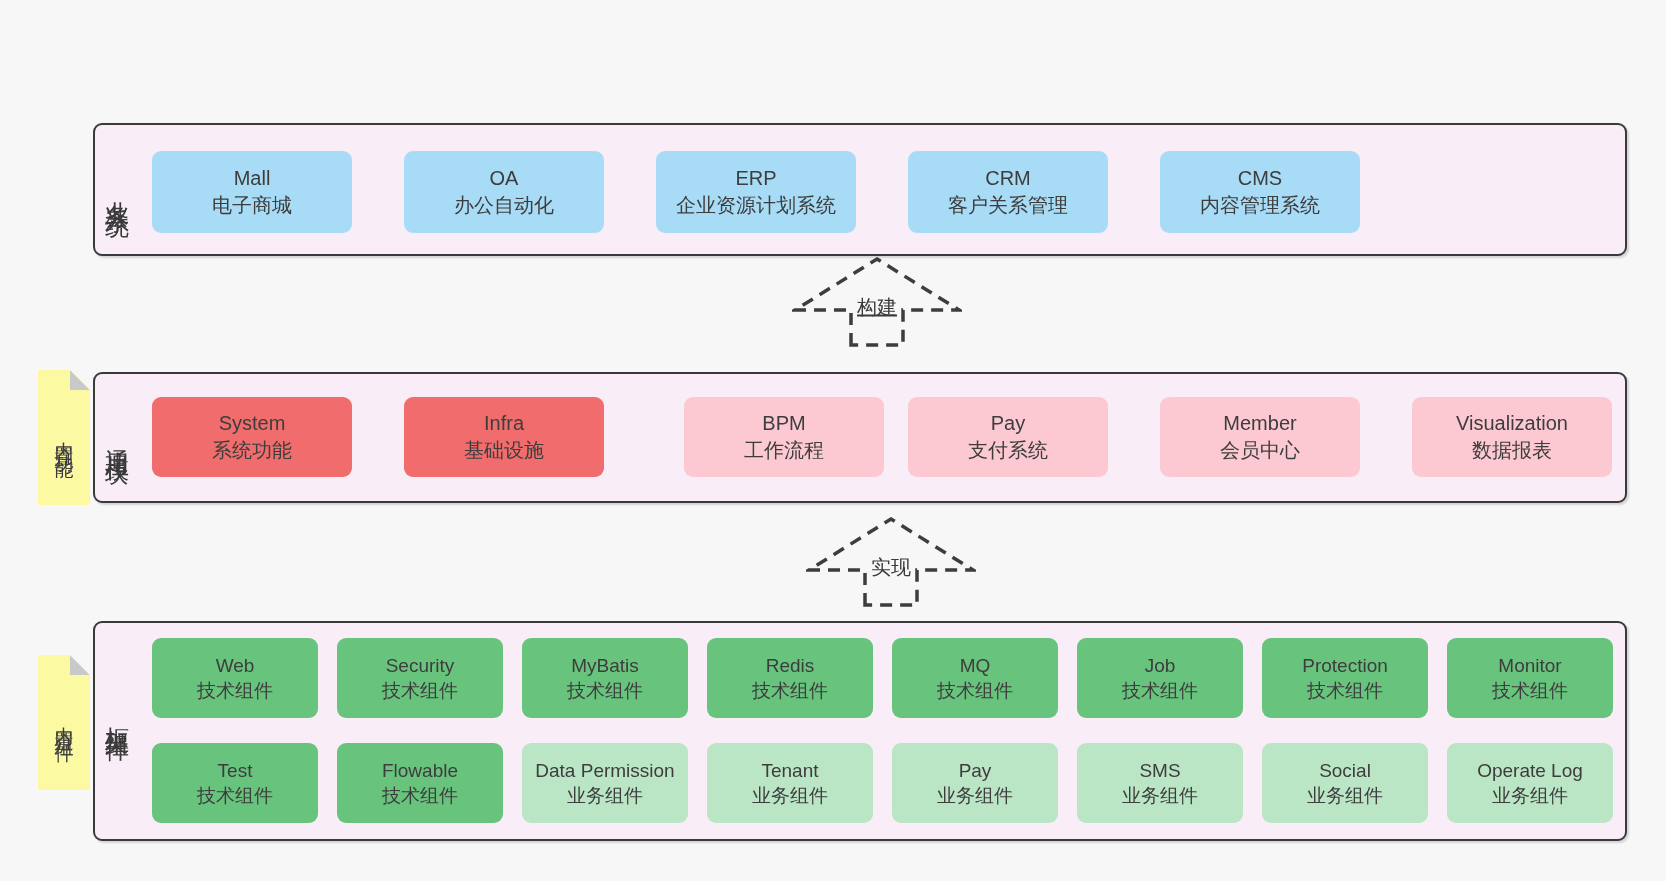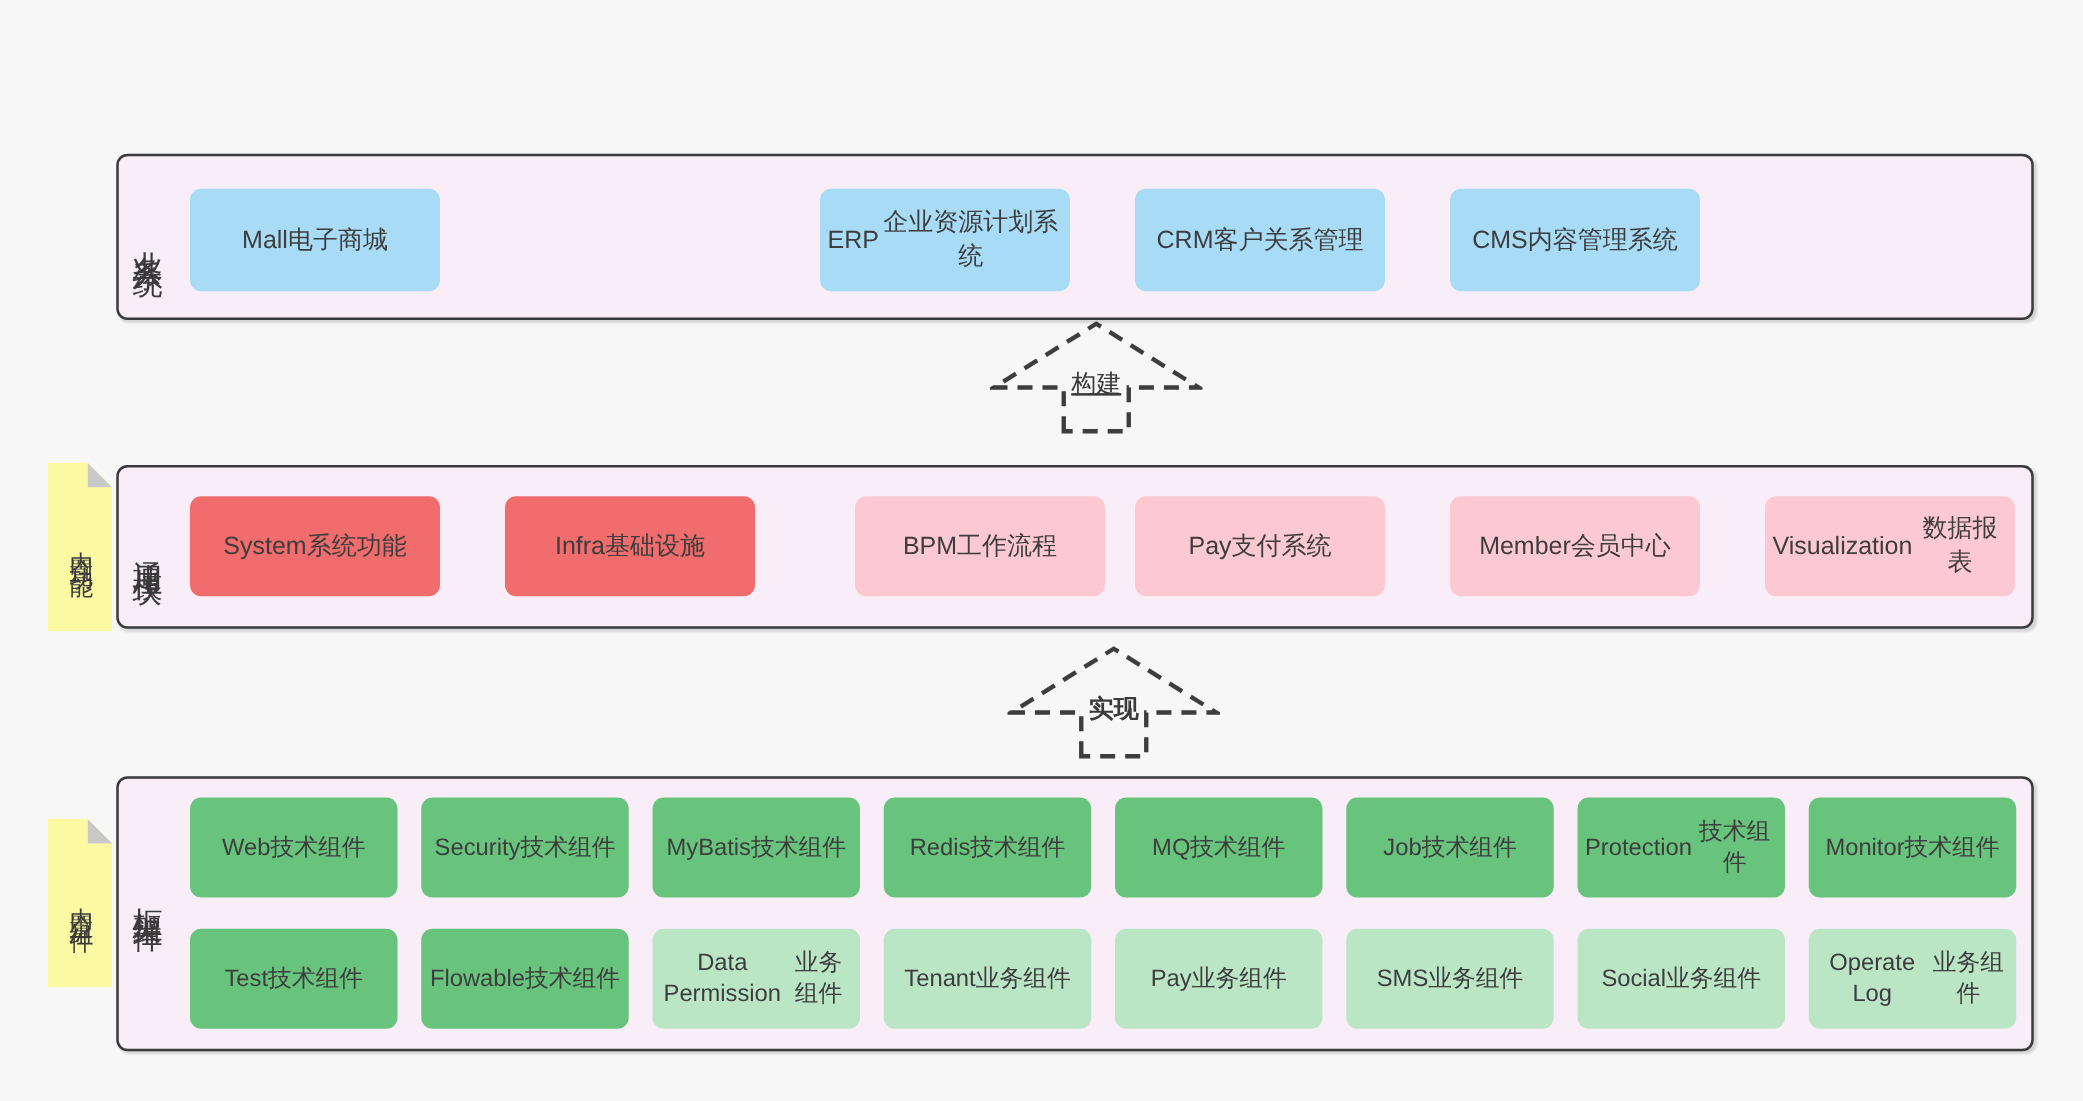--- a/index.html
+++ b/index.html
@@ -39,24 +39,23 @@
     z-index: 3;
   }
   .vlabel-1 { top: 131px; height: 118px; line-height: 32px; }
   .vlabel-2 { top: 379px; height: 118px; line-height: 32px; }
   .vlabel-3 { top: 656px; height: 118px; line-height: 32px; }
 
   .box {
     position: absolute;
     border-radius: 9px;
     display: flex;
-    flex-direction: row;
+    flex-direction: column;
     align-items: center;
     justify-content: center;
-    text-align: center;
     font-size: 20px;
     line-height: 27px;
     color: #3d3d3d;
     padding: 2px 6px;
   }
   .w200 { width: 200px; height: 82px; }
   .w150 { width: 166px; height: 80px; font-size: 19px; line-height: 25px; }
   .blue  { background: #a8dbf6; }
   .red   { background: #f16c6c; }
   .pink  { background: #fcc9d2; }
@@ -104,33 +103,37 @@
   .arrow-label {
     position: absolute;
     font-size: 20px;
     color: #3a3a3a;
     background: #f7f7f7;
     padding: 1px 3px;
     transform: translate(-50%, -50%);
     white-space: nowrap;
   }
   .arrow-label-1 { left: 877px; top: 307px; text-decoration: underline; }
-  .arrow-label-2 { left: 891px; top: 567px; font-weight: bold; }
+  .arrow-label-2 { left: 891px; top: 567px; }
 </style>
 </head>
 <body>
 
 <div class="canvas">
 
   <div class="band band-1"></div>
   <div class="vlabel vlabel-1">业务系统</div>
 
   <div class="box blue w200 row1" style="left:152px">
     <span>Mall</span>
     <span>电子商城</span>
+  </div>
+  <div class="box blue w200 row1" style="left:404px">
+    <span>OA</span>
+    <span>办公自动化</span>
   </div>
   <div class="box blue w200 row1" style="left:656px">
     <span>ERP</span>
     <span>企业资源计划系统</span>
   </div>
   <div class="box blue w200 row1" style="left:908px">
     <span>CRM</span>
     <span>客户关系管理</span>
   </div>
   <div class="box blue w200 row1" style="left:1160px">

